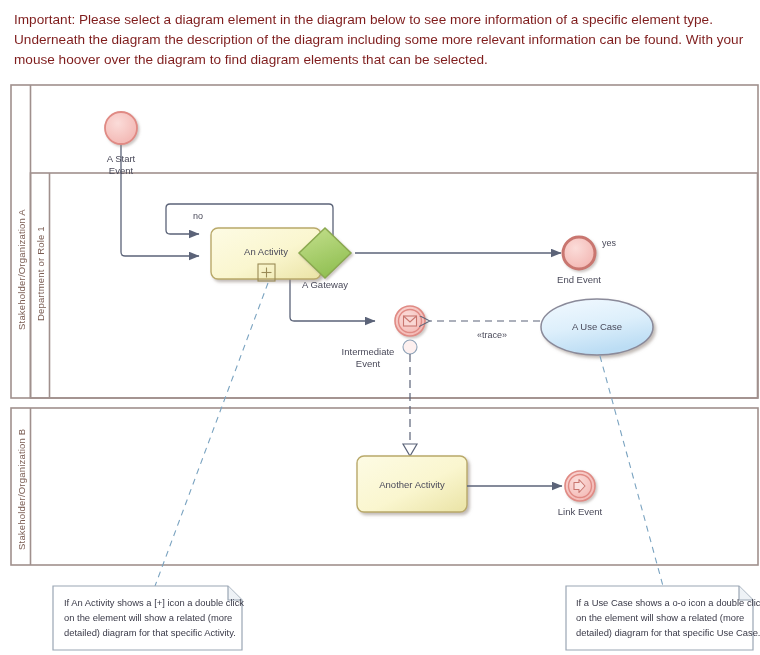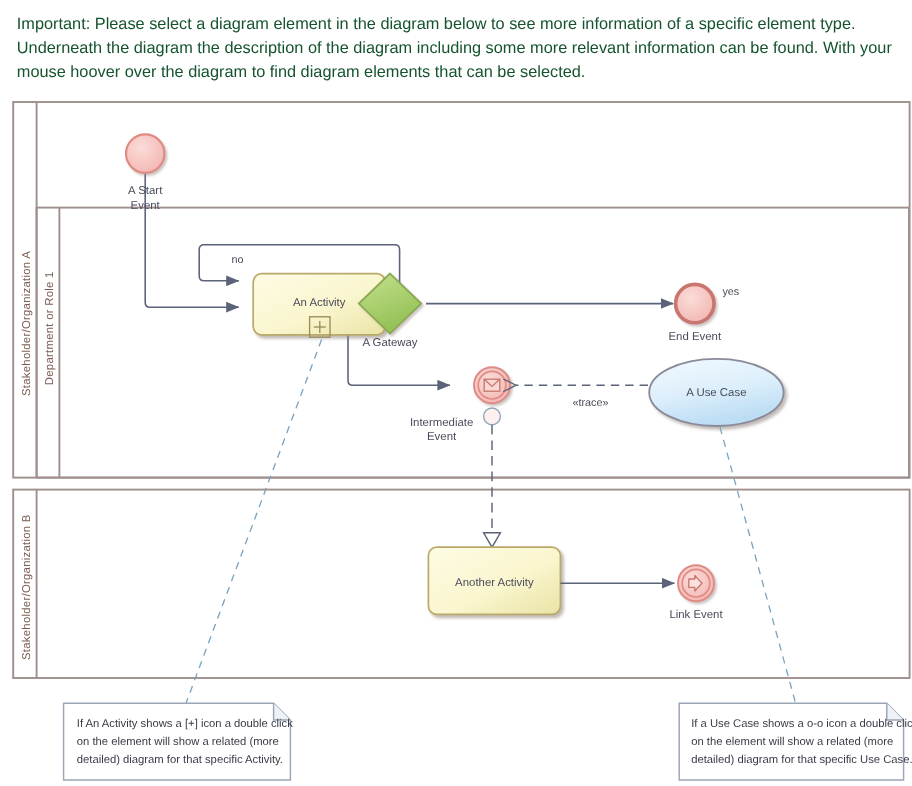--- a/index.html
+++ b/index.html
@@ -15,21 +15,21 @@
     color: #3d3d3d;
     overflow: hidden;
   }
   #intro {
     position: absolute;
     left: 14px;
     top: 10px;
     width: 735px;
     font-size: 13.6px;
     line-height: 20px;
-    color: #14532d;
+    color: #7f1d1d;
   }
   #diagram-canvas {
     position: absolute;
     left: 0;
     top: 78px;
     width: 760px;
     height: 577px;
   }
   svg.layer {
     position: absolute;

